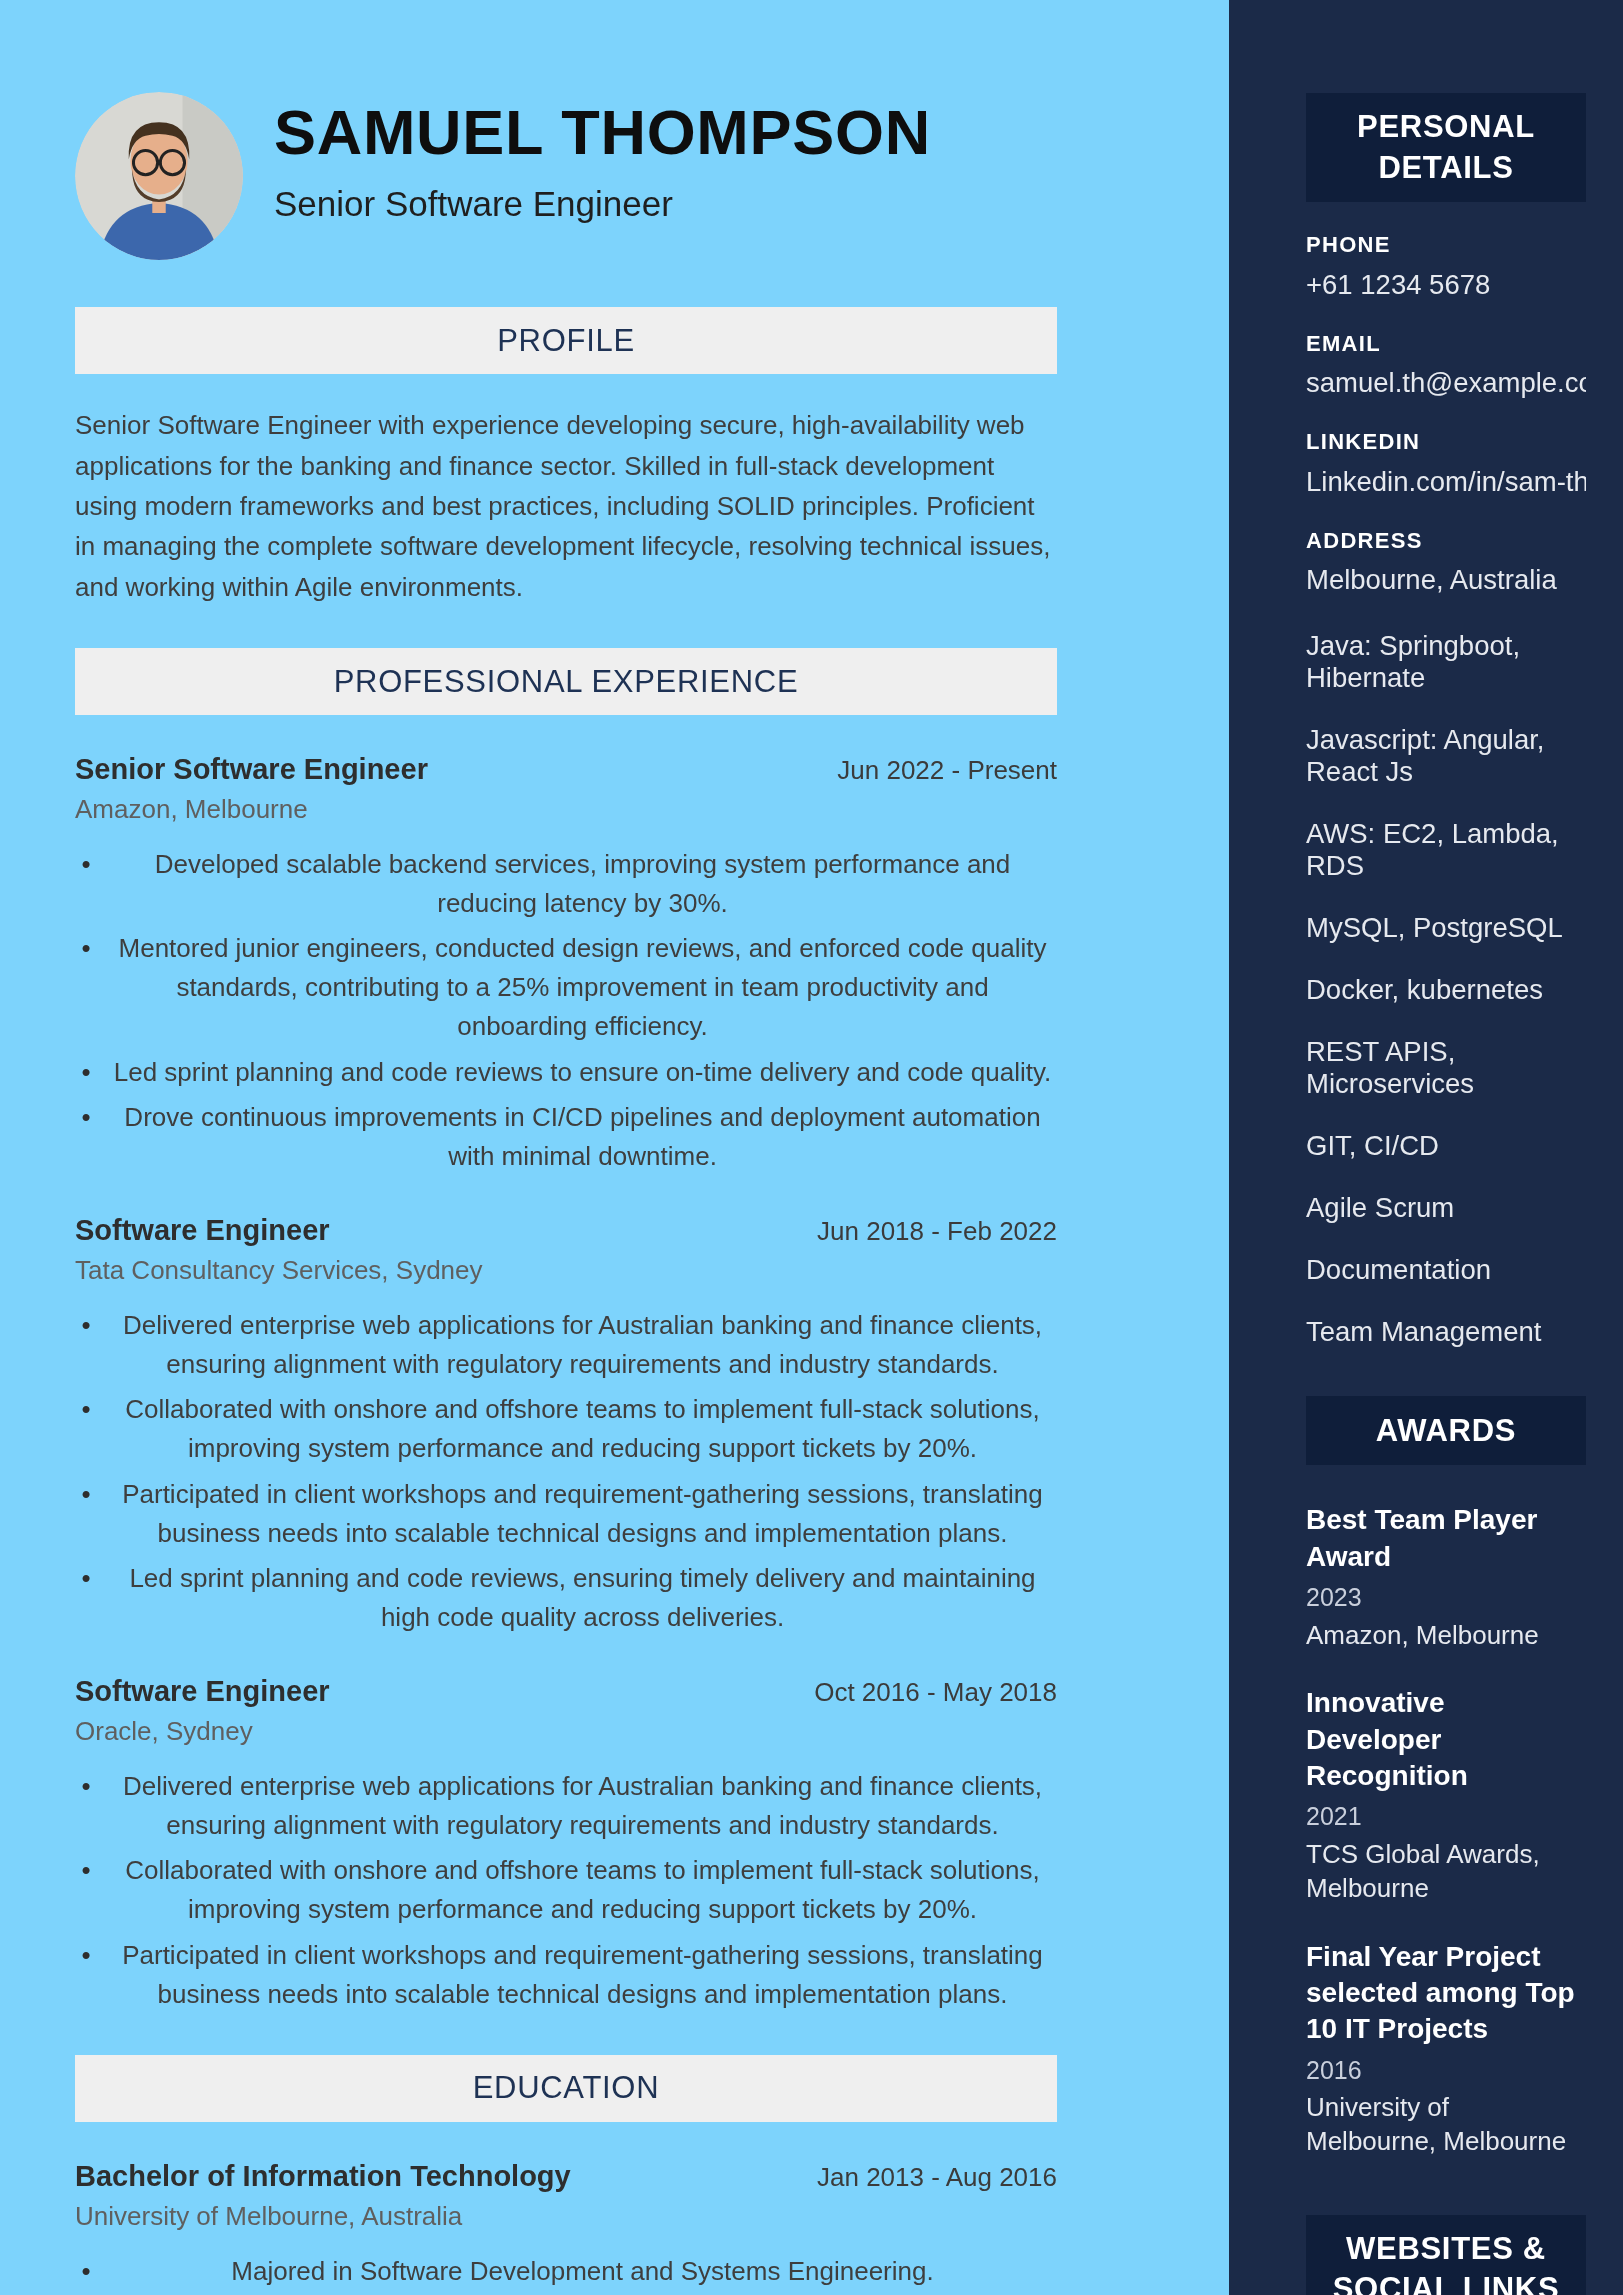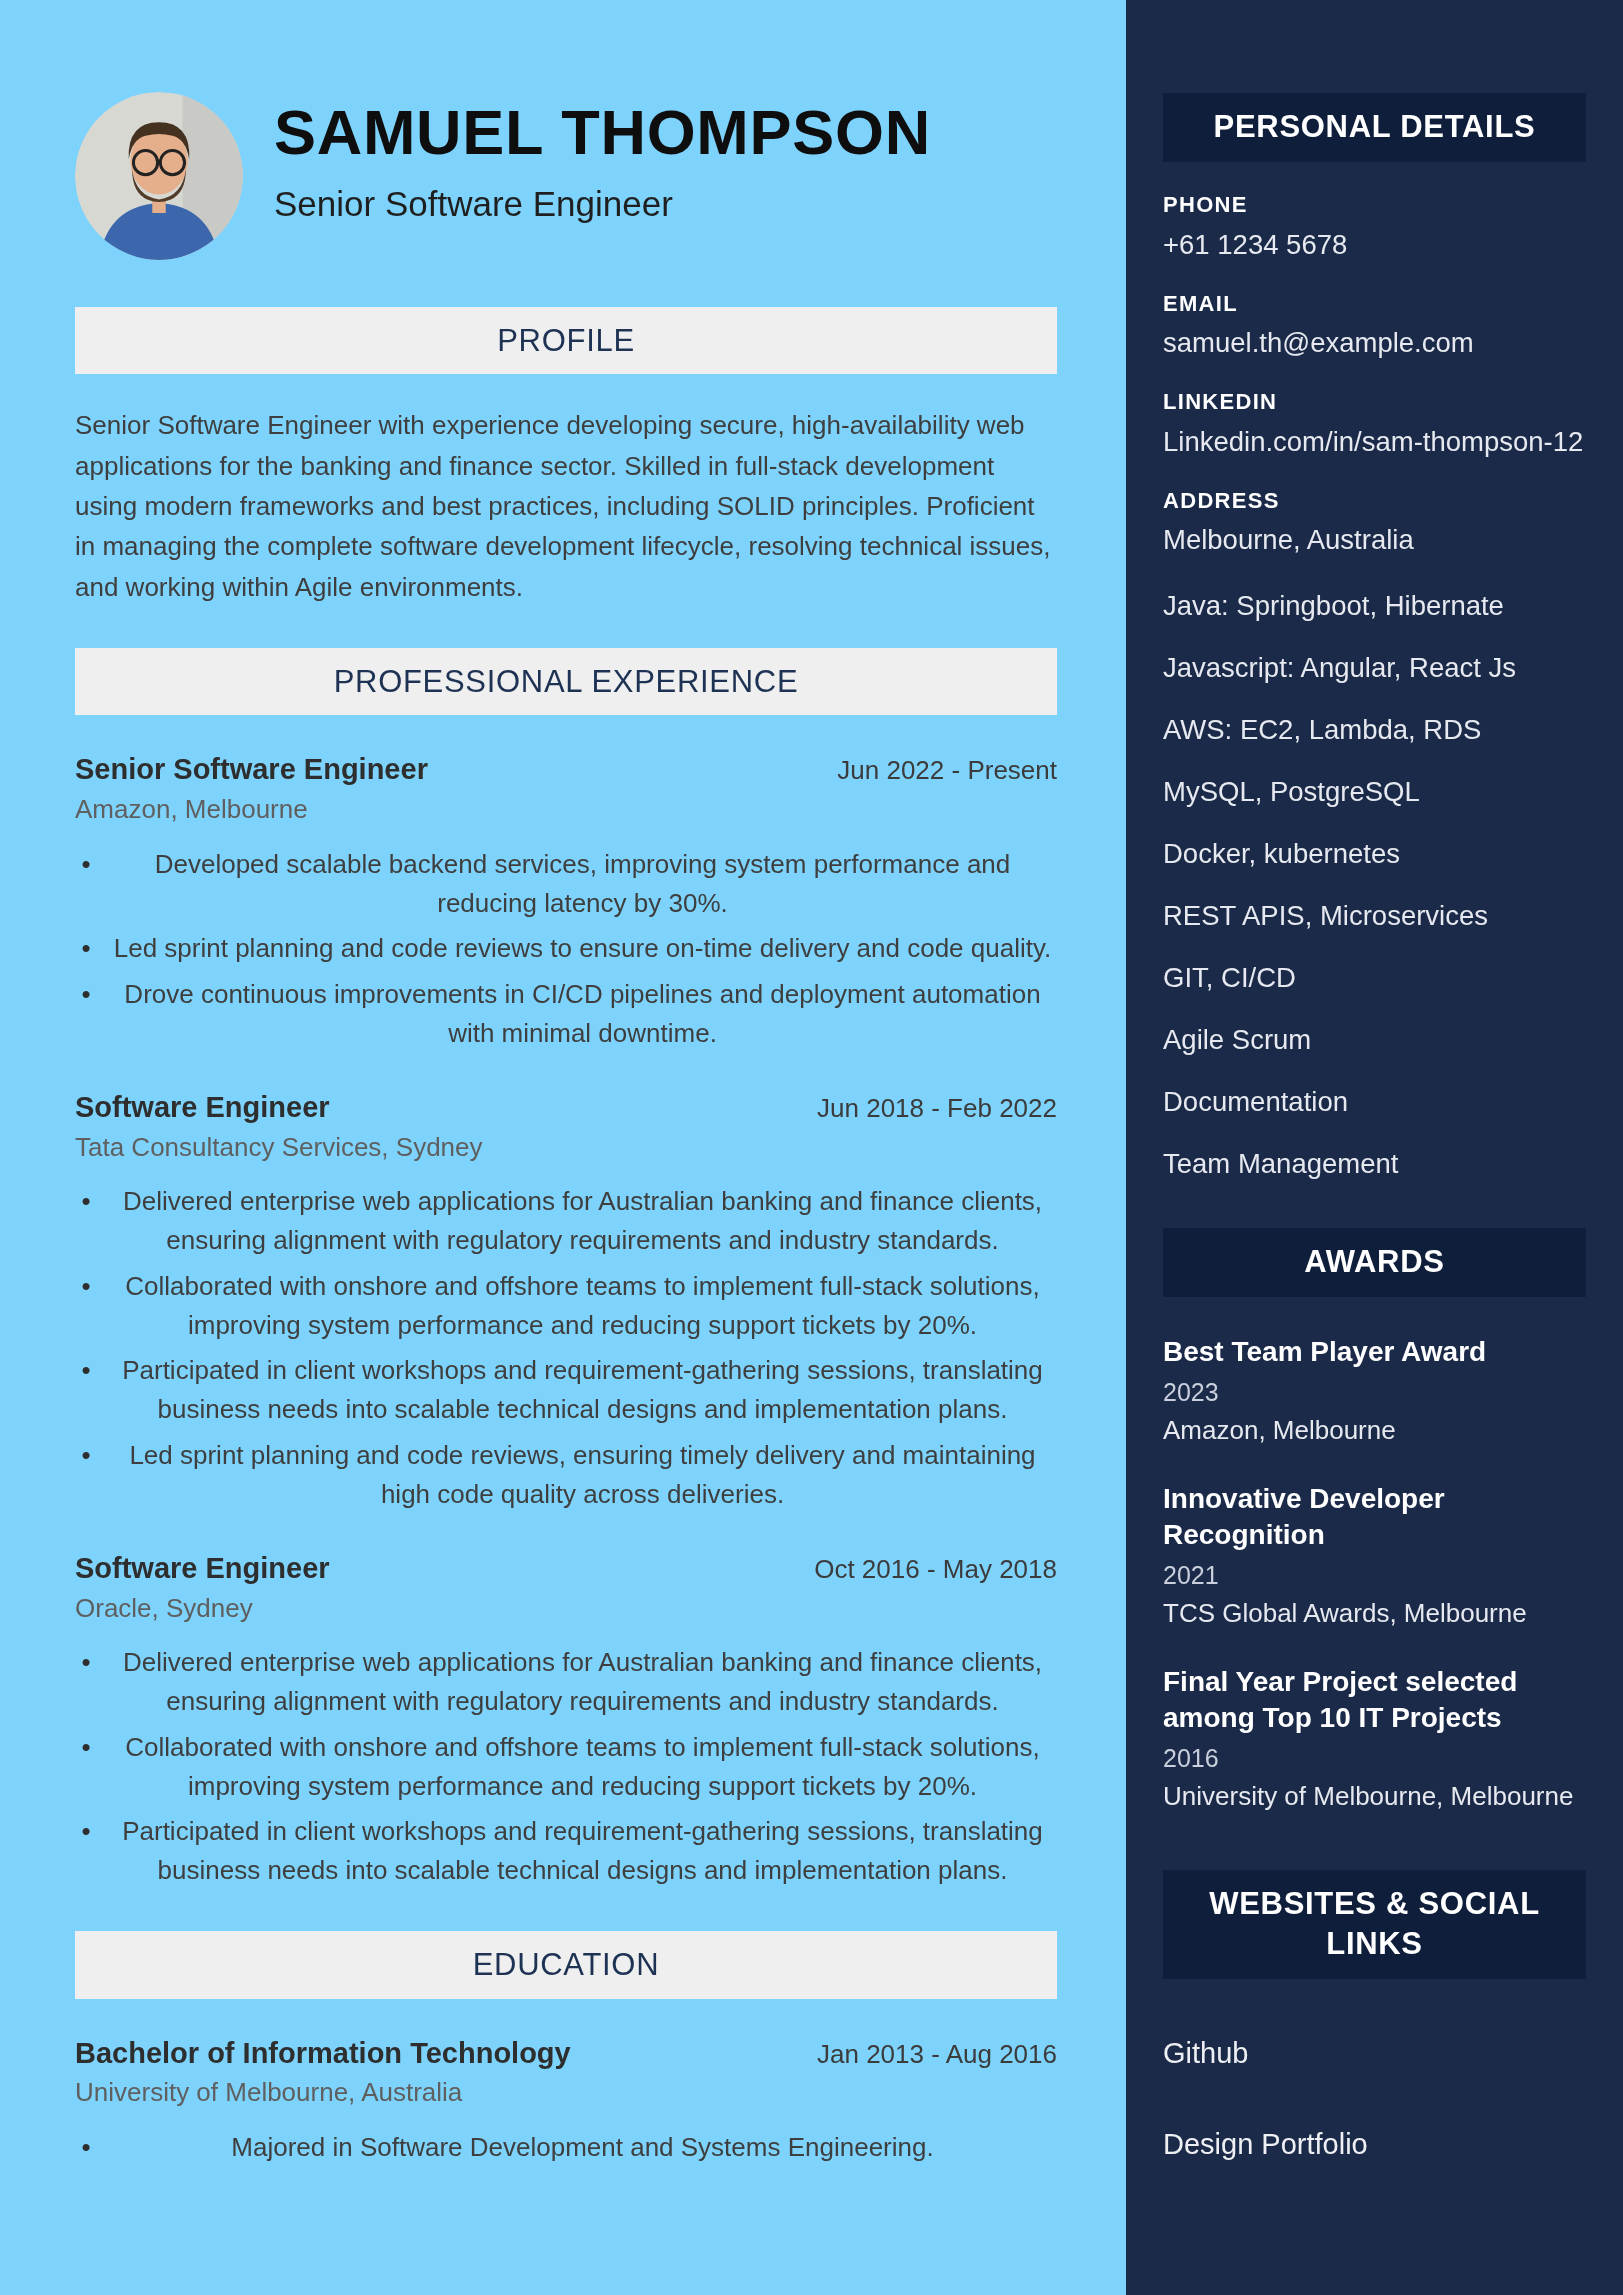--- a/index.html
+++ b/index.html
@@ -37,22 +37,22 @@
   .job-head{display:flex;justify-content:space-between;align-items:baseline;}
   .job-title{font-size:29px;font-weight:700;color:#2e2e2e;}
   .job-date{font-size:26px;color:#3b3b3b;white-space:nowrap;}
   .job-company{font-size:26px;color:var(--text-gray);margin-top:7.9px;}
   ul.bullets{list-style:none;margin-top:19.6px;}
   ul.bullets li{position:relative;font-size:26px;line-height:1.5;color:var(--text-dark);
                 padding-left:33px;margin-bottom:6.5px;text-align:center;}
   ul.bullets li::before{content:"\2022";position:absolute;left:6.5px;top:0;color:#2e2e2e;}
 
   
-  .sidebar{position:absolute;top:0;right:0;width:497px;height:2295px;
-           background:var(--sidebar-bg);color:var(--sidebar-text);}
+  .sidebar{position:absolute;top:0;right:0;width:394px;height:2295px;
+           background:var(--sidebar-bg);color:var(--sidebar-text);padding-left:40px;}
   .sb-band{background:var(--sidebar-band);margin:0 37px;padding:14.4px 26px;
            text-align:center;color:#ffffff;font-size:31px;font-weight:700;
            letter-spacing:0.7px;line-height:1.3;}
   .sb-band.b1{margin-top:93px;}
   .sb-band.b2{margin-top:43px;}
   .sb-band.b3{margin-top:48px;}
   .sb-band.b4{margin-top:56px;}
   .sb-inner{padding:0 37px;}
   .pd-item{margin-top:30px;}
   .pd-label{font-size:22px;font-weight:700;letter-spacing:1.3px;color:#ffffff;}
@@ -108,20 +108,21 @@
     <div class="band">PROFESSIONAL EXPERIENCE</div>
 
     <div class="job">
       <div class="job-head">
         <span class="job-title">Senior Software Engineer</span>
         <span class="job-date">Jun 2022 - Present</span>
       </div>
       <div class="job-company">Amazon, Melbourne</div>
       <ul class="bullets">
         <li>Developed scalable backend services, improving system performance and reducing latency by 30%.</li>
+        <li>Mentored junior engineers, conducted design reviews, and enforced code quality standards, contributing to a 25% improvement in team productivity and onboarding efficiency.</li>
         <li>Led sprint planning and code reviews to ensure on-time delivery and code quality.</li>
         <li>Drove continuous improvements in CI/CD pipelines and deployment automation with minimal downtime.</li>
       </ul>
     </div>
 
     <div class="job">
       <div class="job-head">
         <span class="job-title">Software Engineer</span>
         <span class="job-date">Jun 2018 - Feb 2022</span>
       </div>

